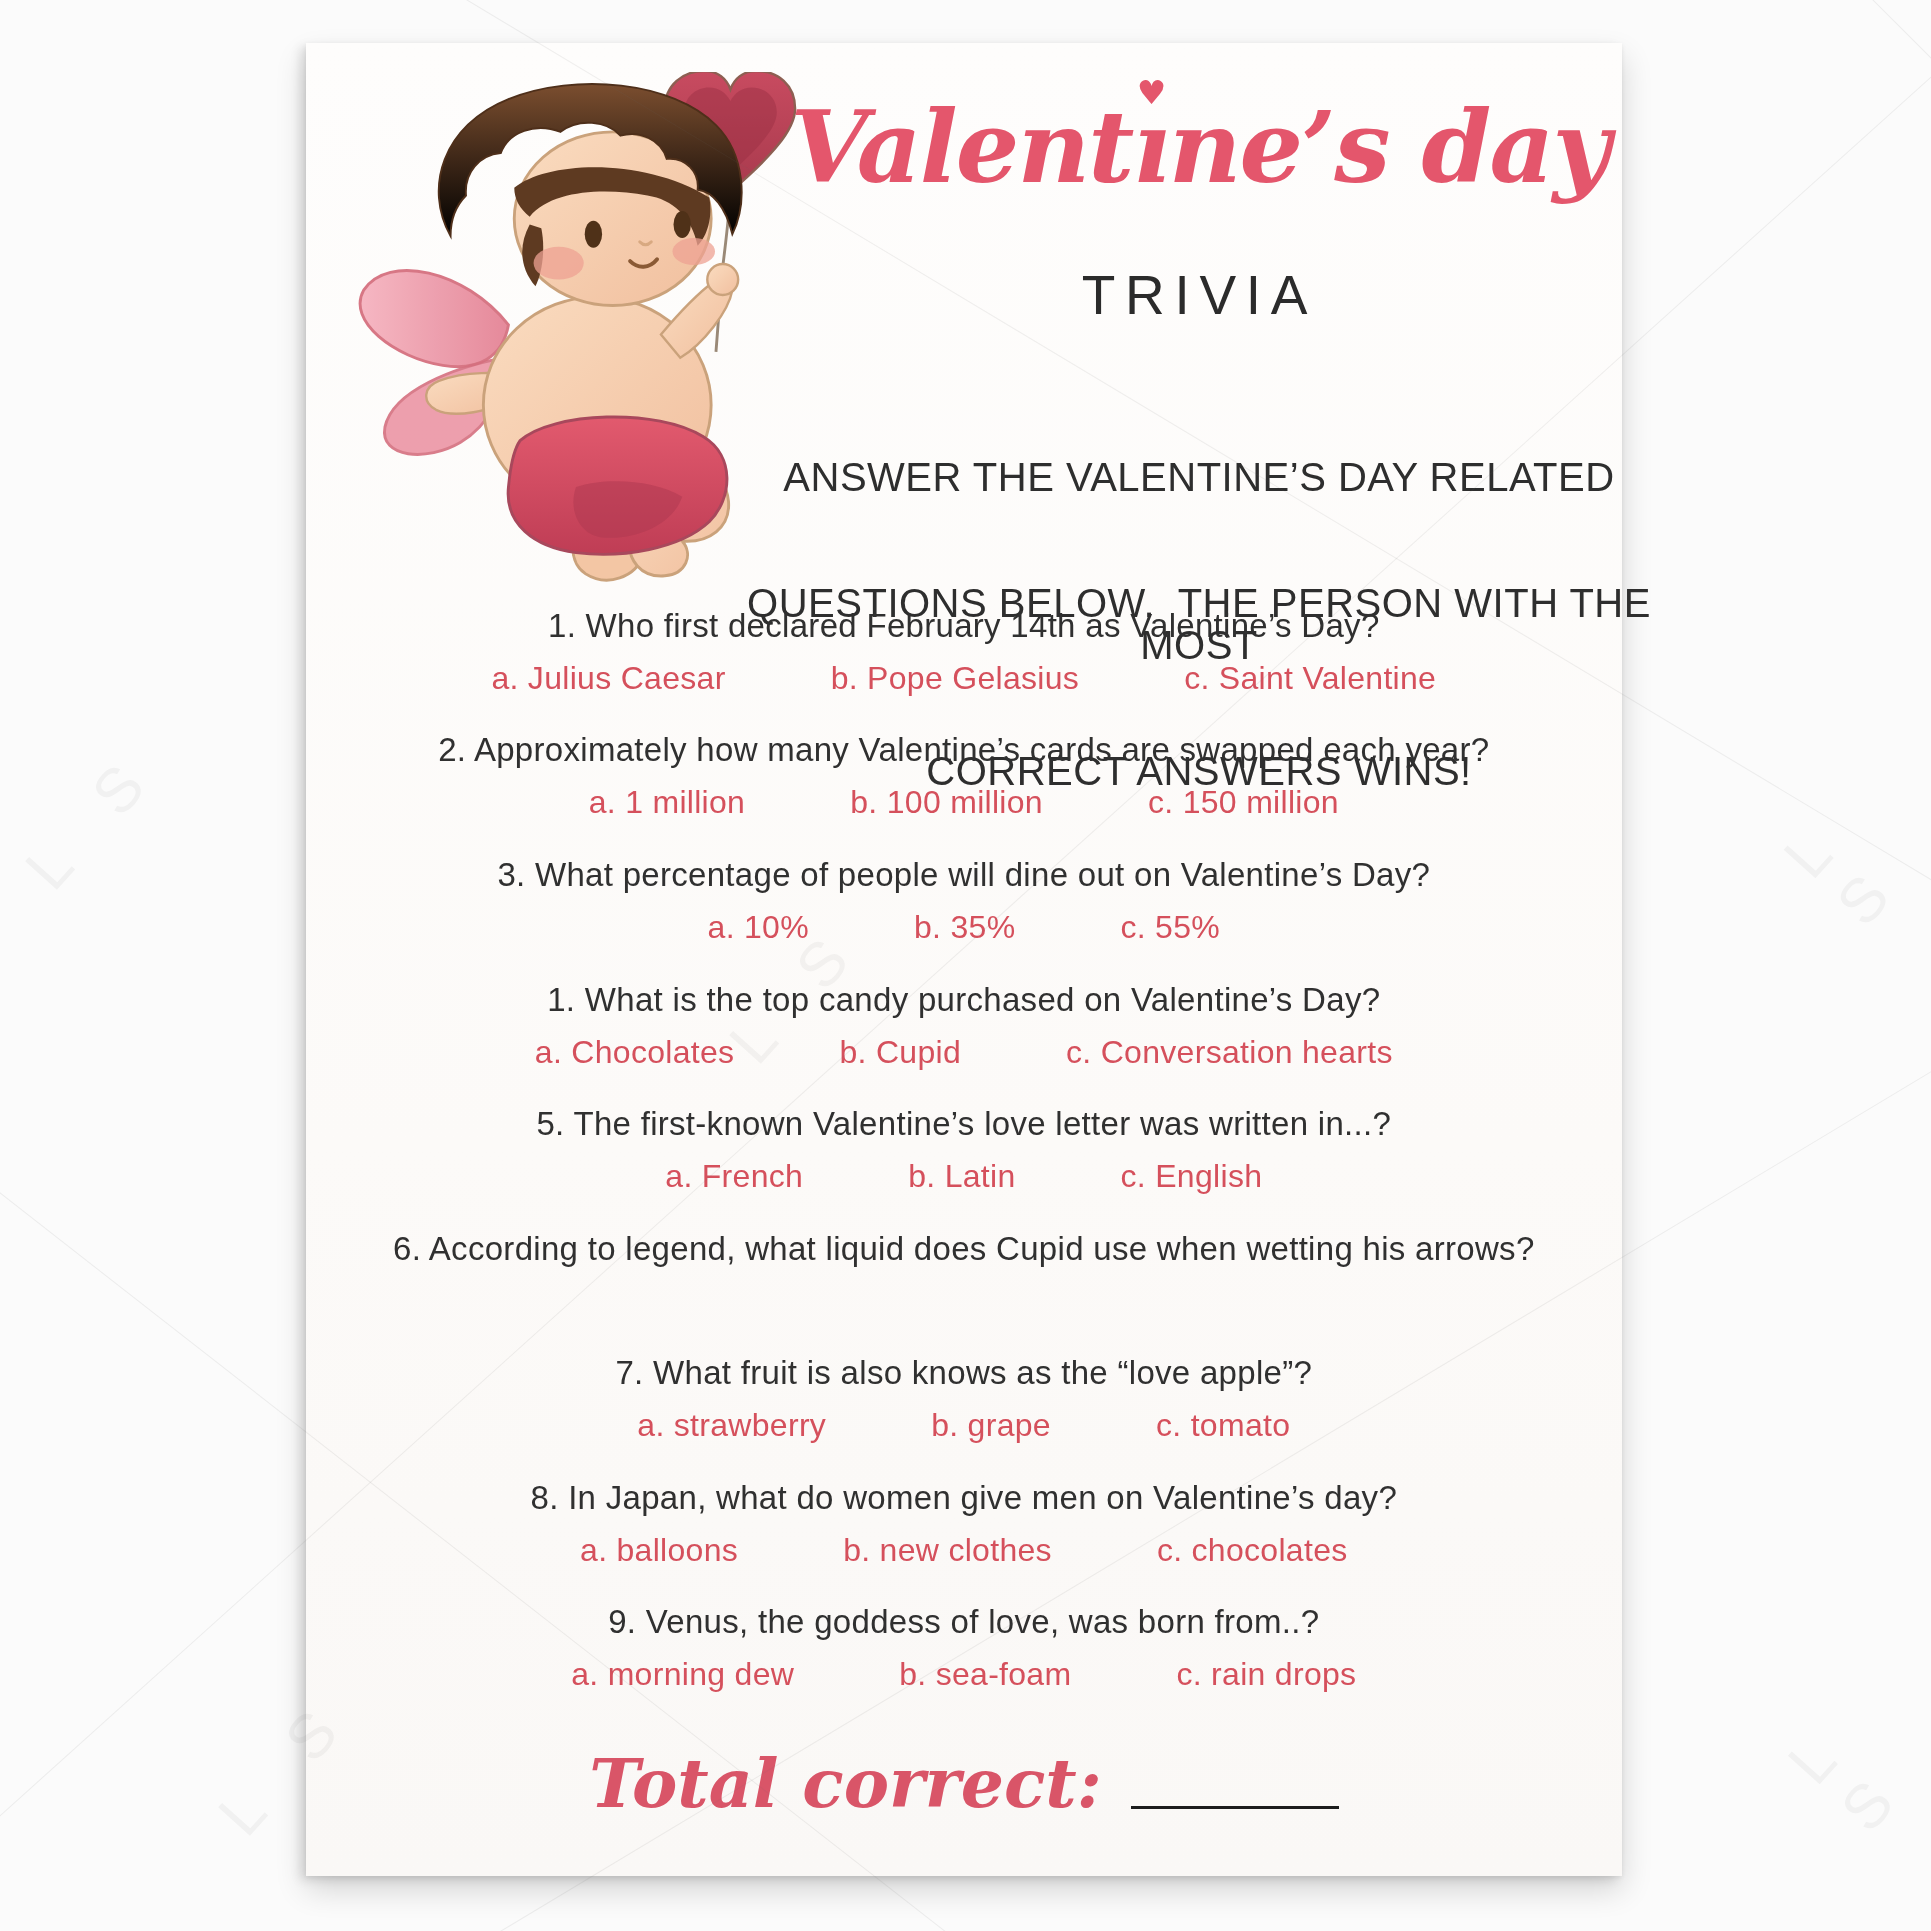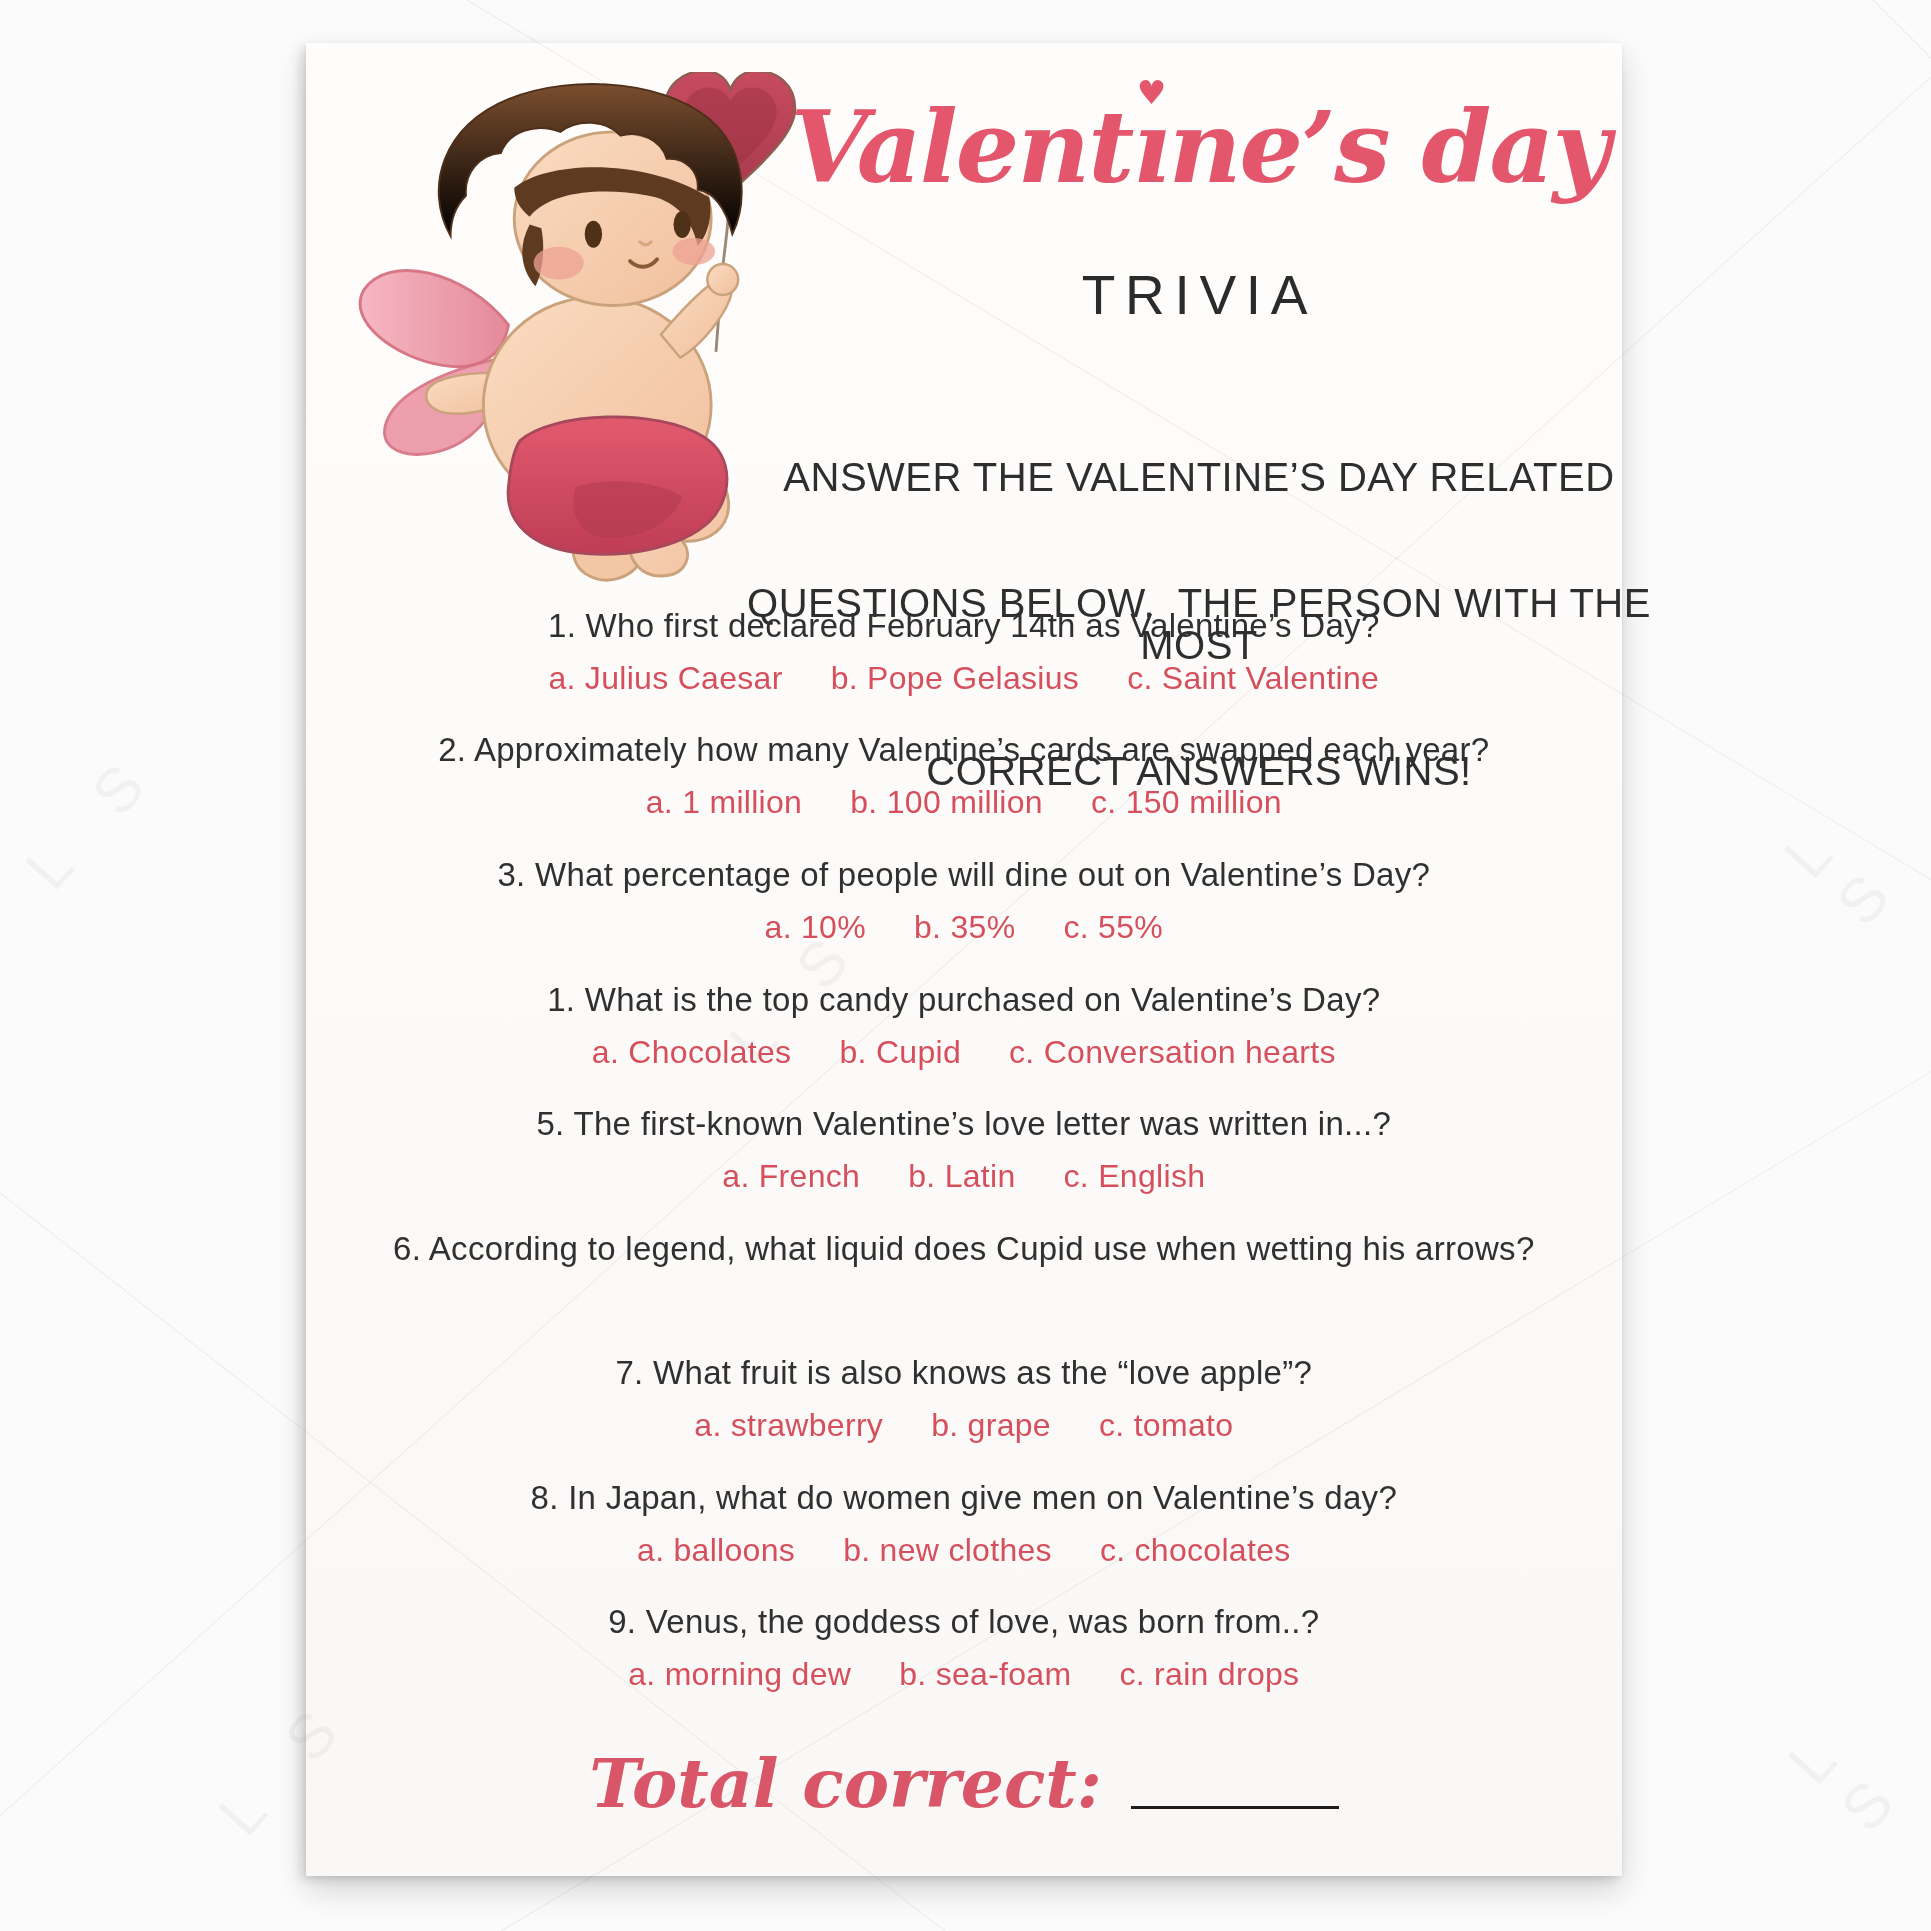--- a/index.html
+++ b/index.html
@@ -29,21 +29,21 @@
   .heart-dot{position:absolute;left:52%;top:-0.26em;transform:translateX(-50%);
              font-size:0.33em;font-style:normal;letter-spacing:0;color:var(--title_pink);}
   .trivia{position:absolute;left:406px;top:220px;width:975px;text-align:center;
           font-size:55px;font-weight:400;letter-spacing:9.7px;color:var(--text_dark);}
   .instructions{position:absolute;left:386px;top:329px;width:1014px;text-align:center;
                 font-size:40px;line-height:42px;letter-spacing:0.5px;color:#2e2e2e;white-space:pre-wrap;}
 
   
   .q-block{position:absolute;left:19.3px;width:1277px;text-align:center;}
   .q-text{font-size:33px;line-height:39px;color:#303030;letter-spacing:0.3px;}
-  .q-answers{margin-top:13.5px;display:flex;justify-content:center;gap:48px;
+  .q-answers{margin-top:13.5px;display:flex;justify-content:center;gap:105px;
              font-size:32px;line-height:39px;color:var(--answer_red);letter-spacing:0.3px;}
 
   
   .total-row{position:absolute;left:0;top:1701px;width:100%;display:flex;justify-content:center;
              align-items:flex-end;gap:29px;}
   .total-label{font-family:"DejaVu Serif",serif;font-style:italic;font-weight:bold;
                font-size:68px;line-height:1.15;color:var(--script_pink);}
   .total-blank{width:208px;height:9.7px;border-bottom:3.9px solid var(--blank_line);margin-bottom:13.5px;}
 </style>
 </head>

